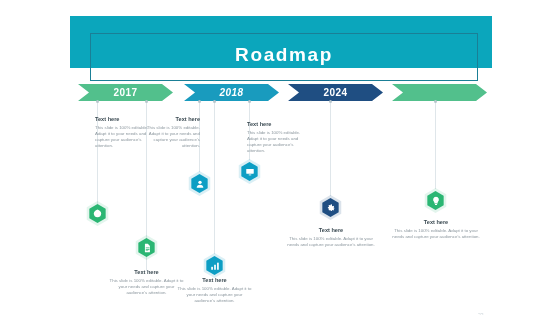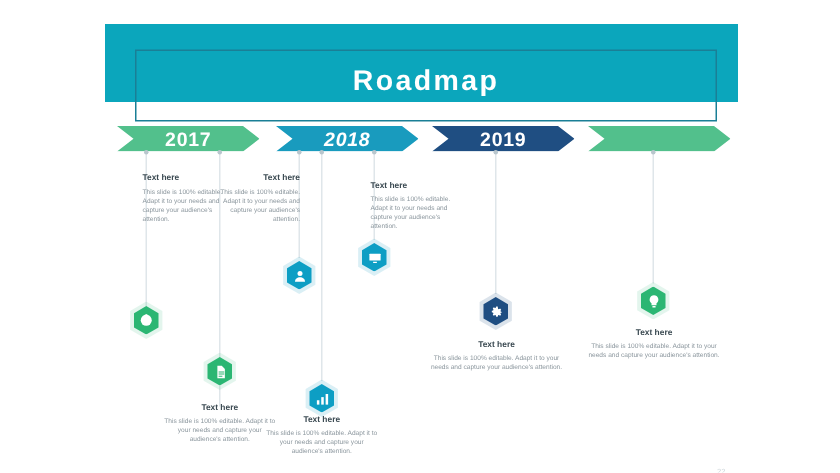--- a/index.html
+++ b/index.html
@@ -60,21 +60,21 @@
     height: 17px;
     -webkit-clip-path: polygon(0 0, calc(100% - 11px) 0, 100% 50%, calc(100% - 11px) 100%, 0 100%, 11px 50%);
     clip-path: polygon(0 0, calc(100% - 11px) 0, 100% 50%, calc(100% - 11px) 100%, 0 100%, 11px 50%);
   }
   .chevron-label {
     position: absolute;
     height: 17px;
     line-height: 17px;
     text-align: center;
     color: #ffffff;
-    font-size: 13px;
+    font-size: 10px;
     font-weight: bold;
     letter-spacing: 0.5px;
   }
 
   
   .connector {
     position: absolute;
     width: 1px;
     background: #dfe6ea;
   }
@@ -152,21 +152,21 @@
   <div id="header-inner-frame"></div>
   <div id="header-title">Roadmap</div>
 
   <div class="chevron" style="left:78px; top:68px; width:95px; background:#52c08c;"></div>
   <div class="chevron-label" style="left:78px; top:68px; width:95px;">2017</div>
 
   <div class="chevron" style="left:184px; top:68px; width:95px; background:#199bbe;"></div>
   <div class="chevron-label" style="left:184px; top:68px; width:95px;font-style:italic;">2018</div>
 
   <div class="chevron" style="left:288px; top:68px; width:95px; background:#1f4e82;"></div>
-  <div class="chevron-label" style="left:288px; top:68px; width:95px;">2019</div>
+  <div class="chevron-label" style="left:288px; top:68px; width:95px;">2024</div>
 
   <div class="chevron" style="left:392px; top:68px; width:95px; background:#52c08c;"></div>
 
   <div class="connector" style="left:97px; top:85px; height:103px;"></div>
   <div class="node-dot" style="left:96px; top:84px;"></div>
 
   <div class="connector" style="left:146px; top:85px; height:170px;"></div>
   <div class="node-dot" style="left:145px; top:84px;"></div>
 
   <div class="connector" style="left:199px; top:85px; height:71px;"></div>

